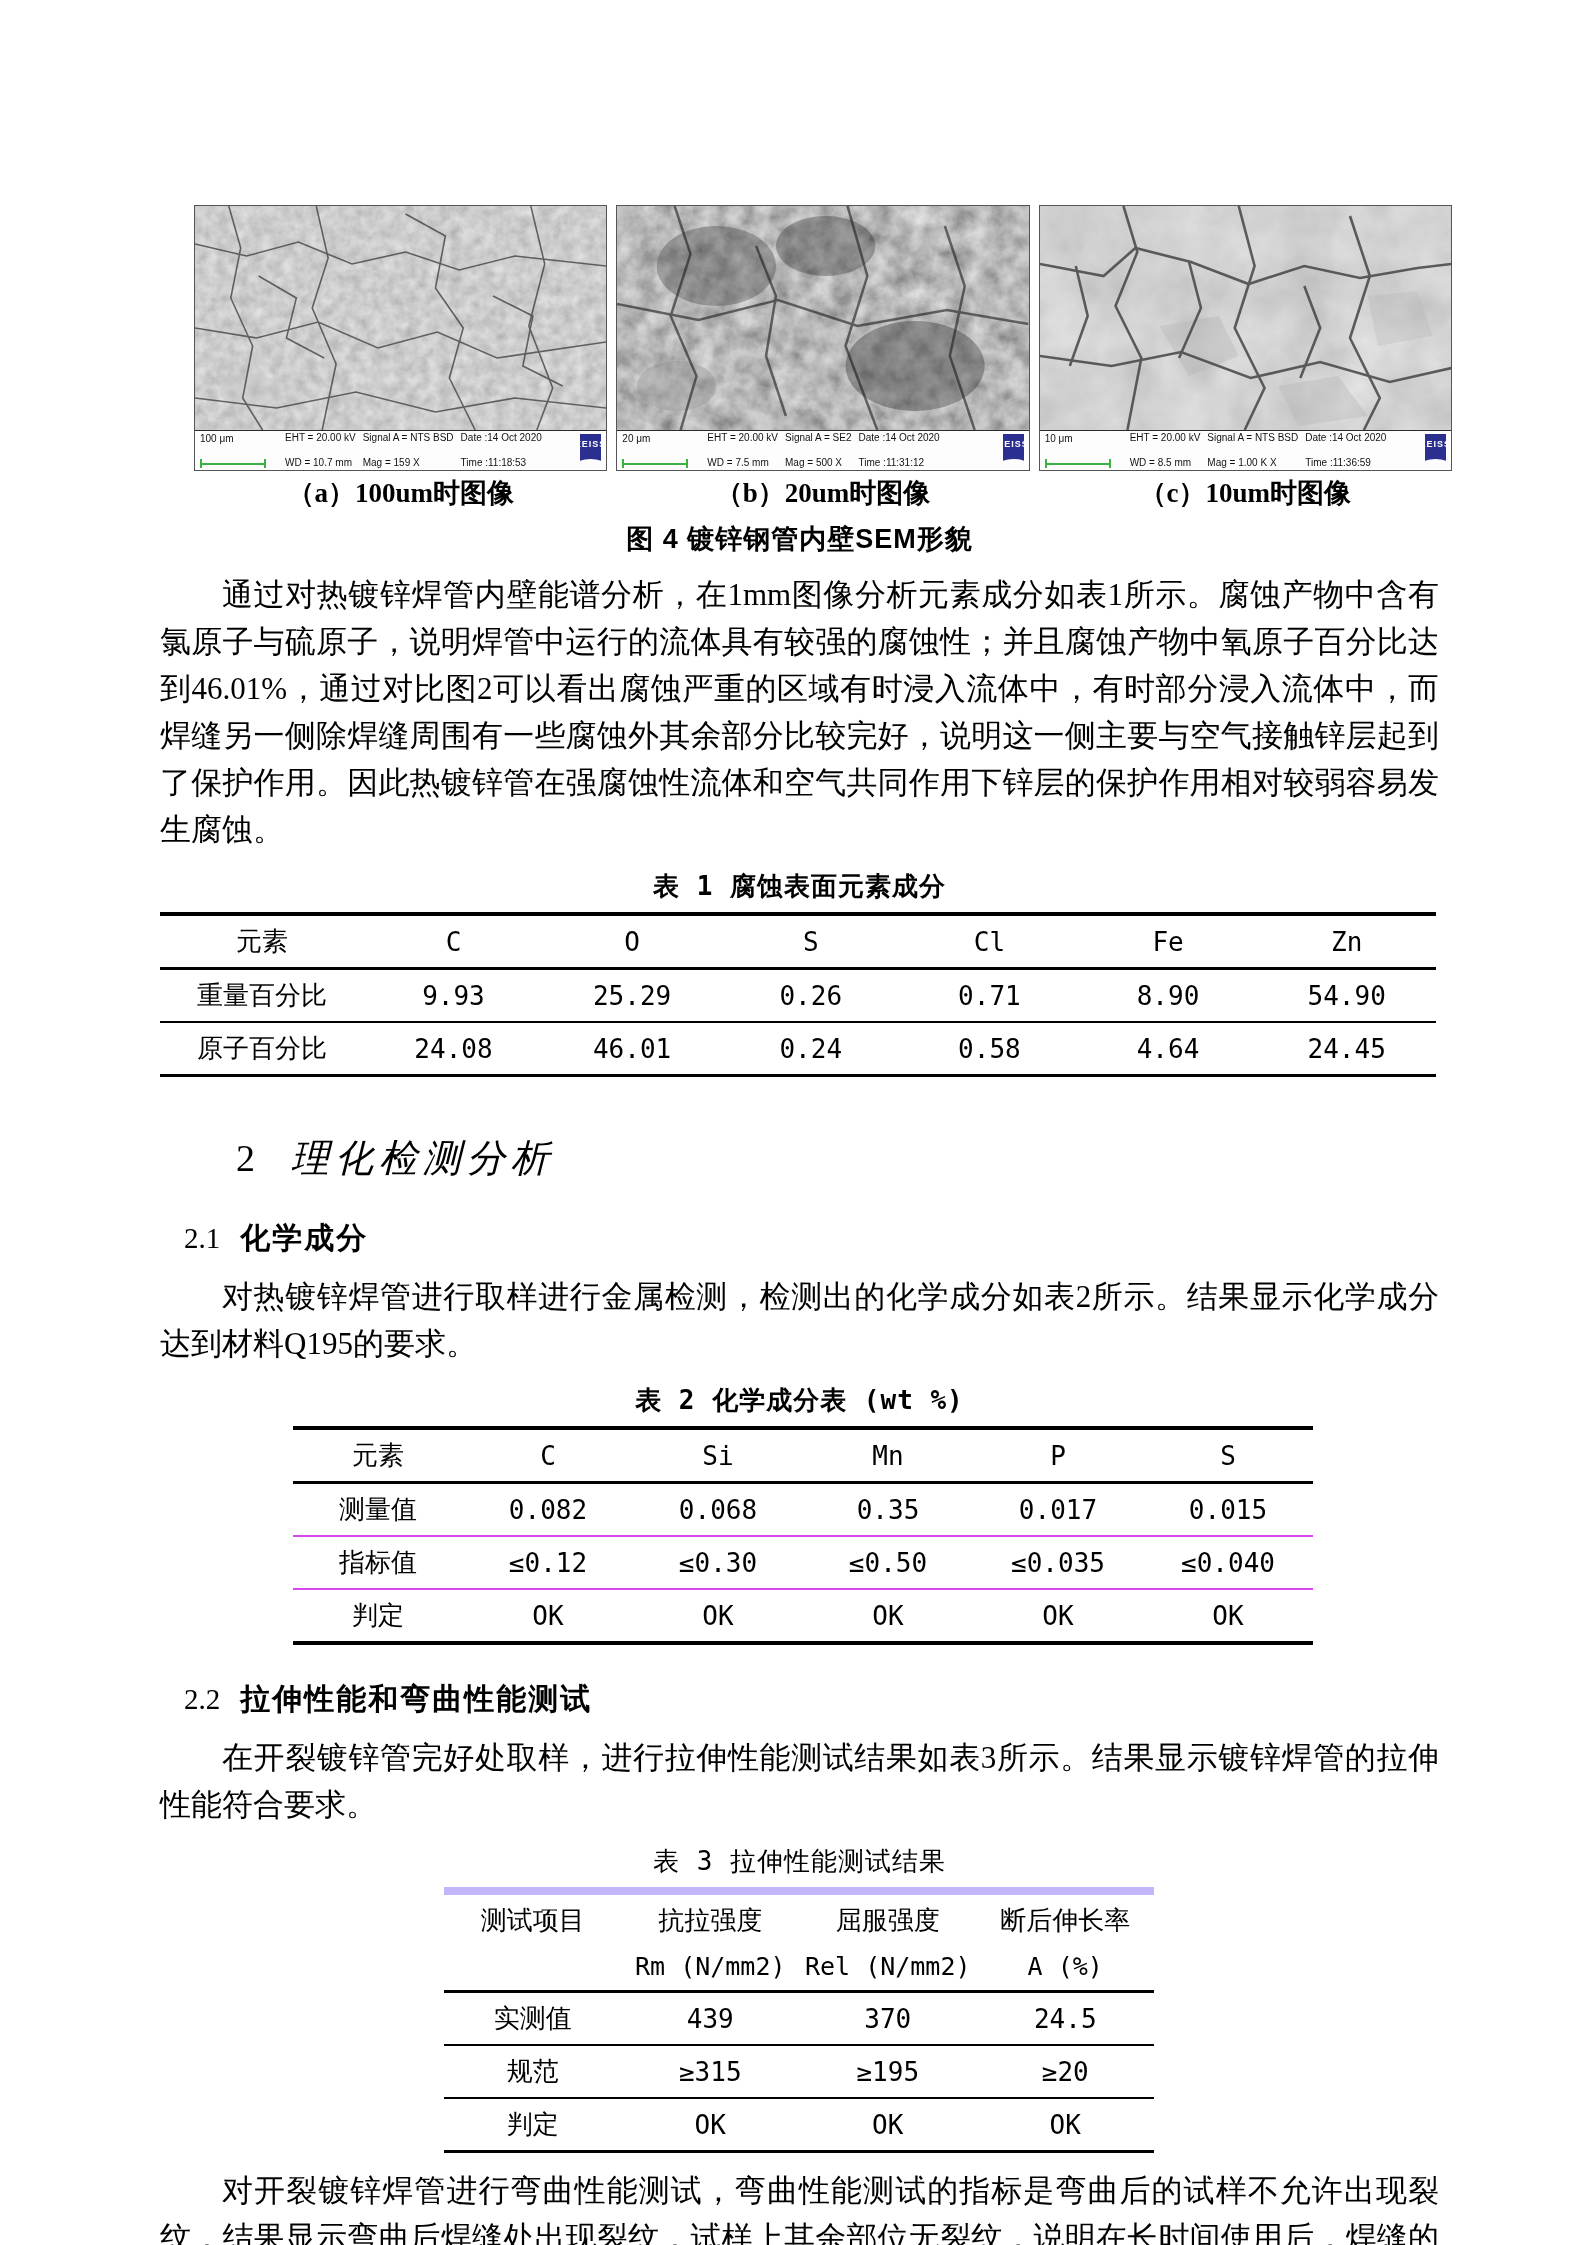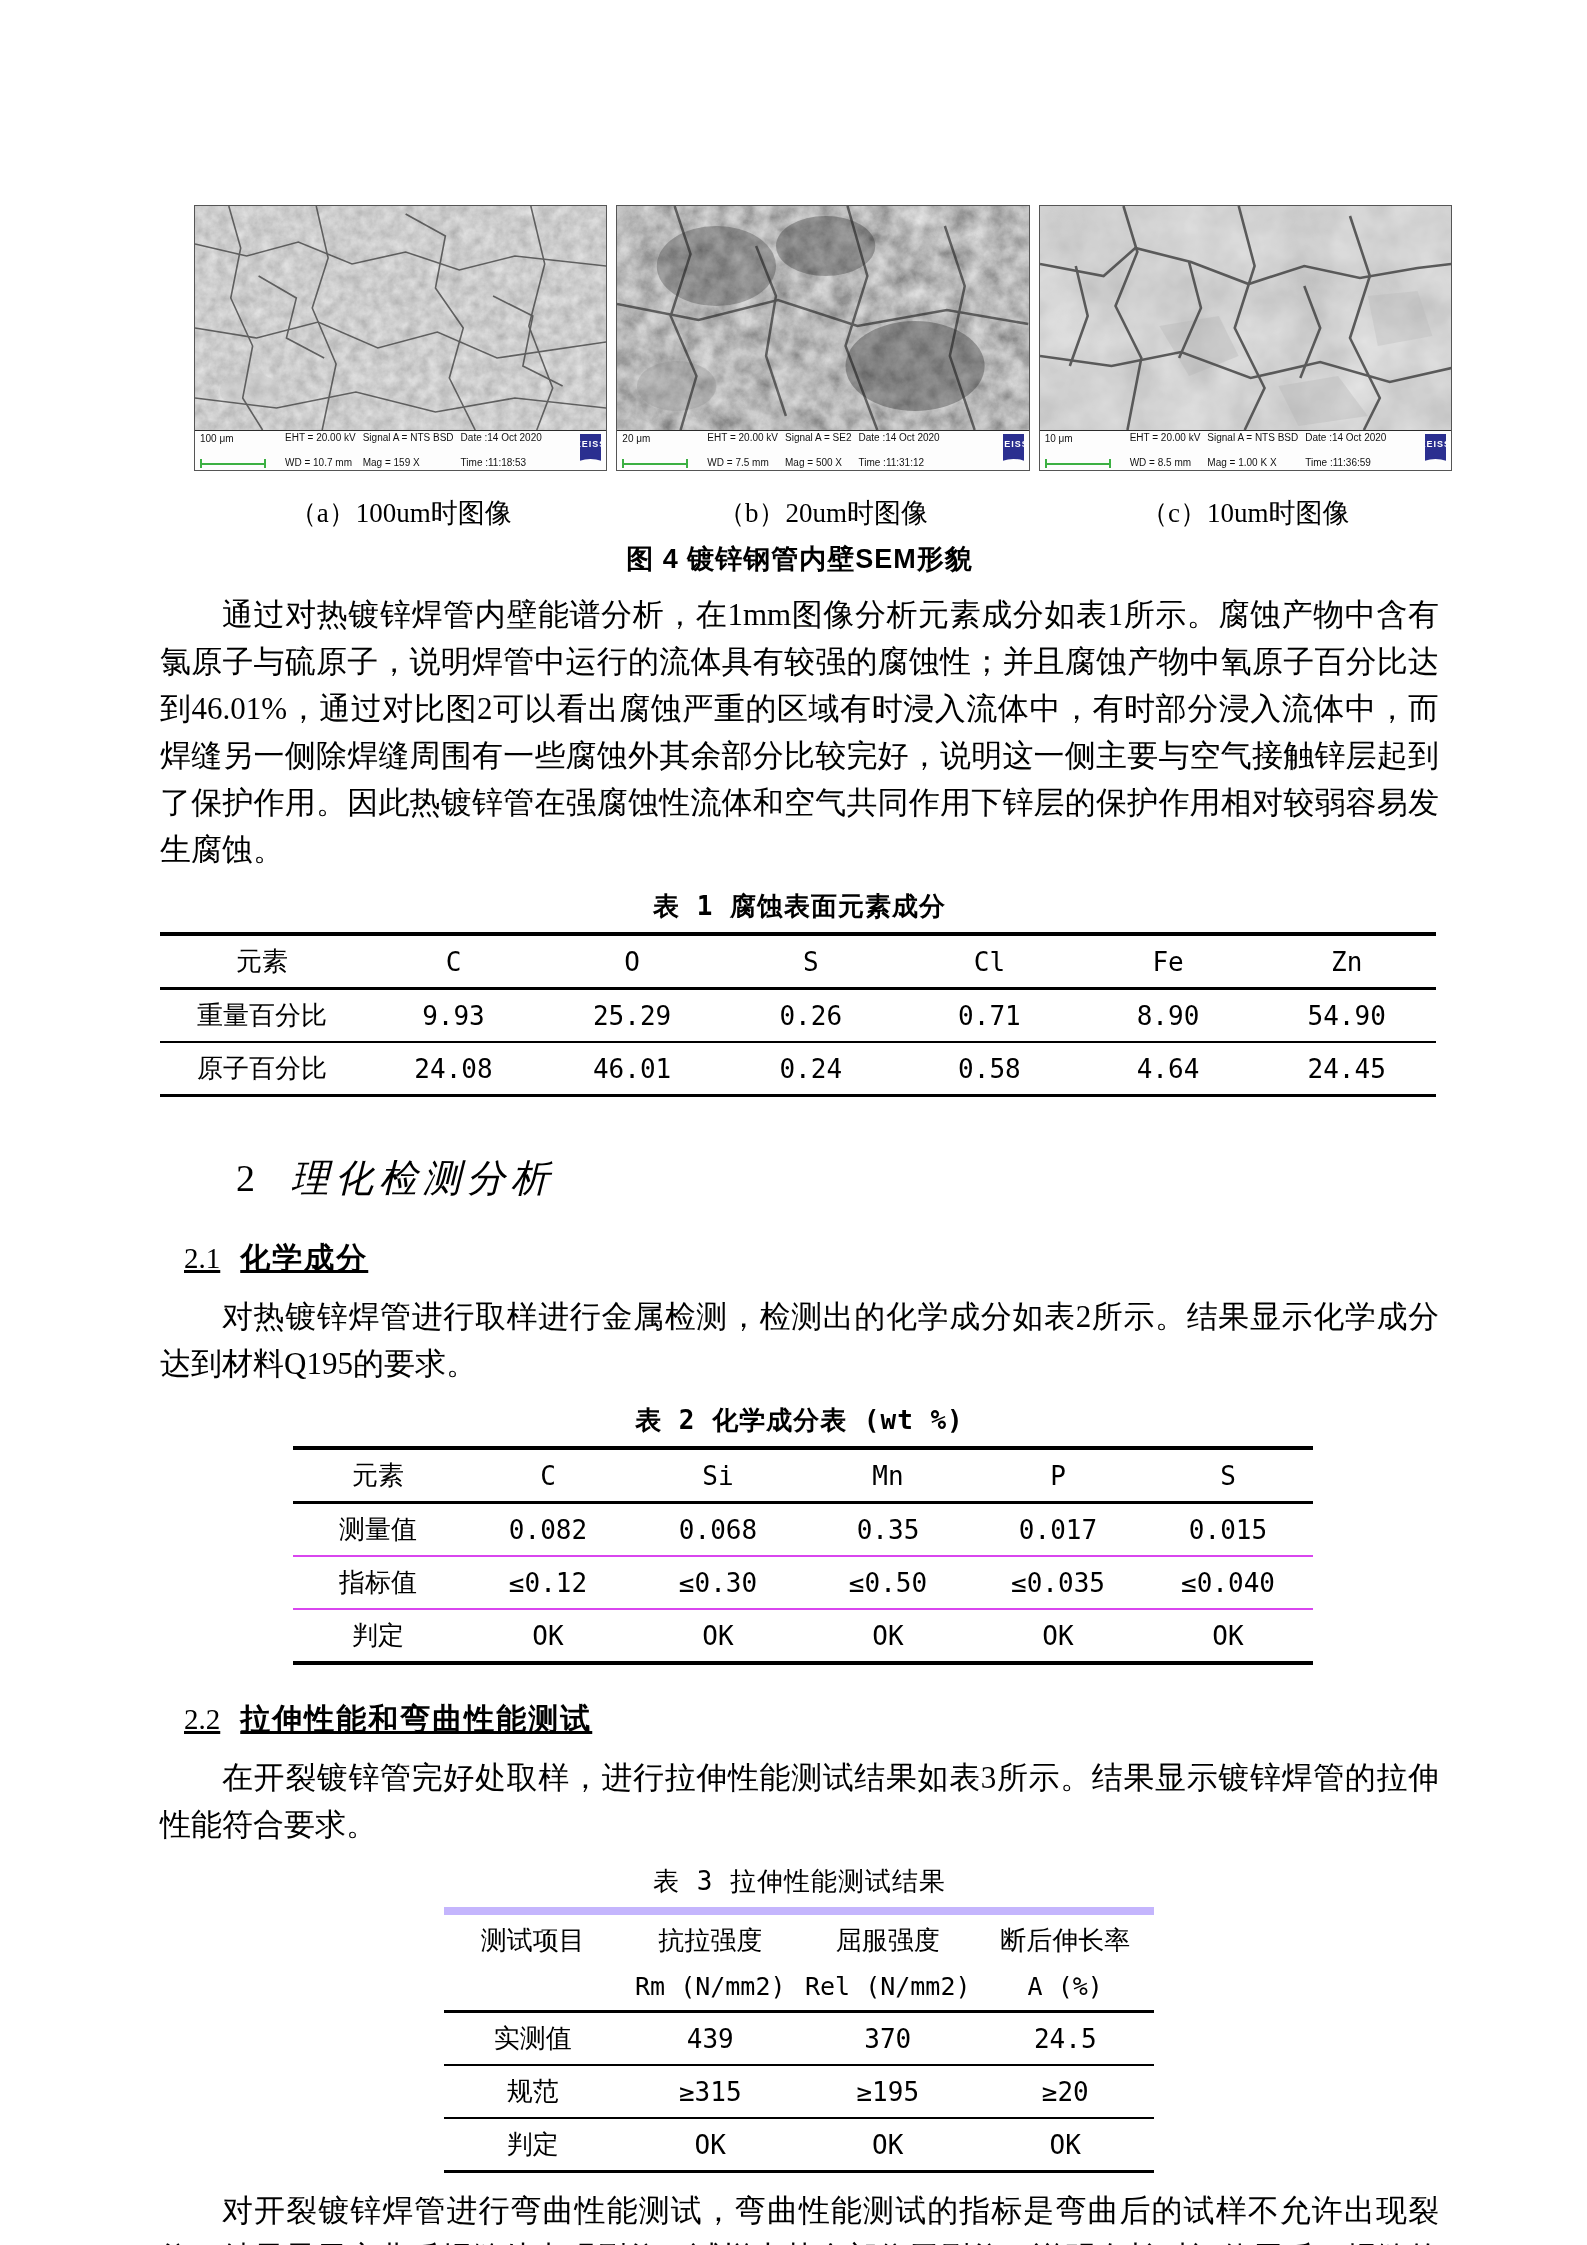--- a/index.html
+++ b/index.html
@@ -18,21 +18,21 @@
            padding:2px 5px;box-sizing:border-box;gap:7px;overflow:hidden;white-space:nowrap;}
   .ib-col{display:flex;flex-direction:column;justify-content:center;gap:13px;}
   .scale-wrap{width:78px;flex:none;}
   .scale-bar{height:9px;width:62px;border-left:2px solid #3cb043;border-right:2px solid #3cb043;
              background:linear-gradient(#3cb043,#3cb043) center / 100% 2px no-repeat;margin-top:1px;}
   .zeiss{margin-left:auto;flex:none;width:21px;height:34px;background:#2b2f90;position:relative;
          display:flex;justify-content:center;color:#fff;font-size:9px;font-weight:bold;
          letter-spacing:1px;padding-top:4px;box-sizing:border-box;overflow:hidden;}
   .zeiss::after{content:"";position:absolute;bottom:-13px;left:-9px;right:-9px;height:22px;
                 background:#fdfdfd;border-radius:50%;}
-  .sem-caption{text-align:center;margin-top:24px;font-size:27px;}
+  .sem-caption{text-align:center;margin-top:4px;font-size:27px;font-weight:bold;}
 
   .fig-caption{text-align:center;font-weight:bold;font-size:27px;
                font-family:"Liberation Sans",sans-serif;margin-top:10px;letter-spacing:1px;}
 
   
   p.body{font-size:31px;line-height:47px;text-align:justify;text-indent:62px;margin:14px 0 0 0;}
 
   
   .tbl-title{text-align:center;font-family:"DejaVu Sans Mono",monospace;font-weight:bold;
              font-size:26px;margin-top:16px;letter-spacing:1px;}
@@ -50,21 +50,21 @@
   .t3{width:710px;margin:8px 0 0 284px;border-top:8px solid #c4b5fd;border-bottom:3px solid #000;}
   .t3 thead tr{border-bottom:3px solid #000;}
   .t3 tbody tr + tr{border-top:2px solid #000;}
   .t3 .h2line{display:block;margin-top:14px;font-size:25px;min-height:30px;}
 
   
   h2.sec{font-size:38px;font-weight:normal;margin:56px 0 0 76px;}
   h2.sec .num{font-family:"Liberation Serif",serif;}
   h2.sec .ttl{font-style:italic;letter-spacing:6px;margin-left:36px;
               font-family:"Liberation Serif",serif;}
-  h3.sec{font-size:30px;font-weight:normal;margin:34px 0 0 24px;text-decoration:underline;}
+  h3.sec{font-size:30px;font-weight:normal;margin:34px 0 0 24px;}
   h3.sec .num{font-family:"Liberation Serif",serif;font-size:29px;}
   h3.sec .ttl{font-weight:bold;font-family:"Liberation Sans",sans-serif;
               margin-left:20px;letter-spacing:2px;}
 </style>
 </head>
 <body>
 
 <div class="page">
   <div class="content">
 

